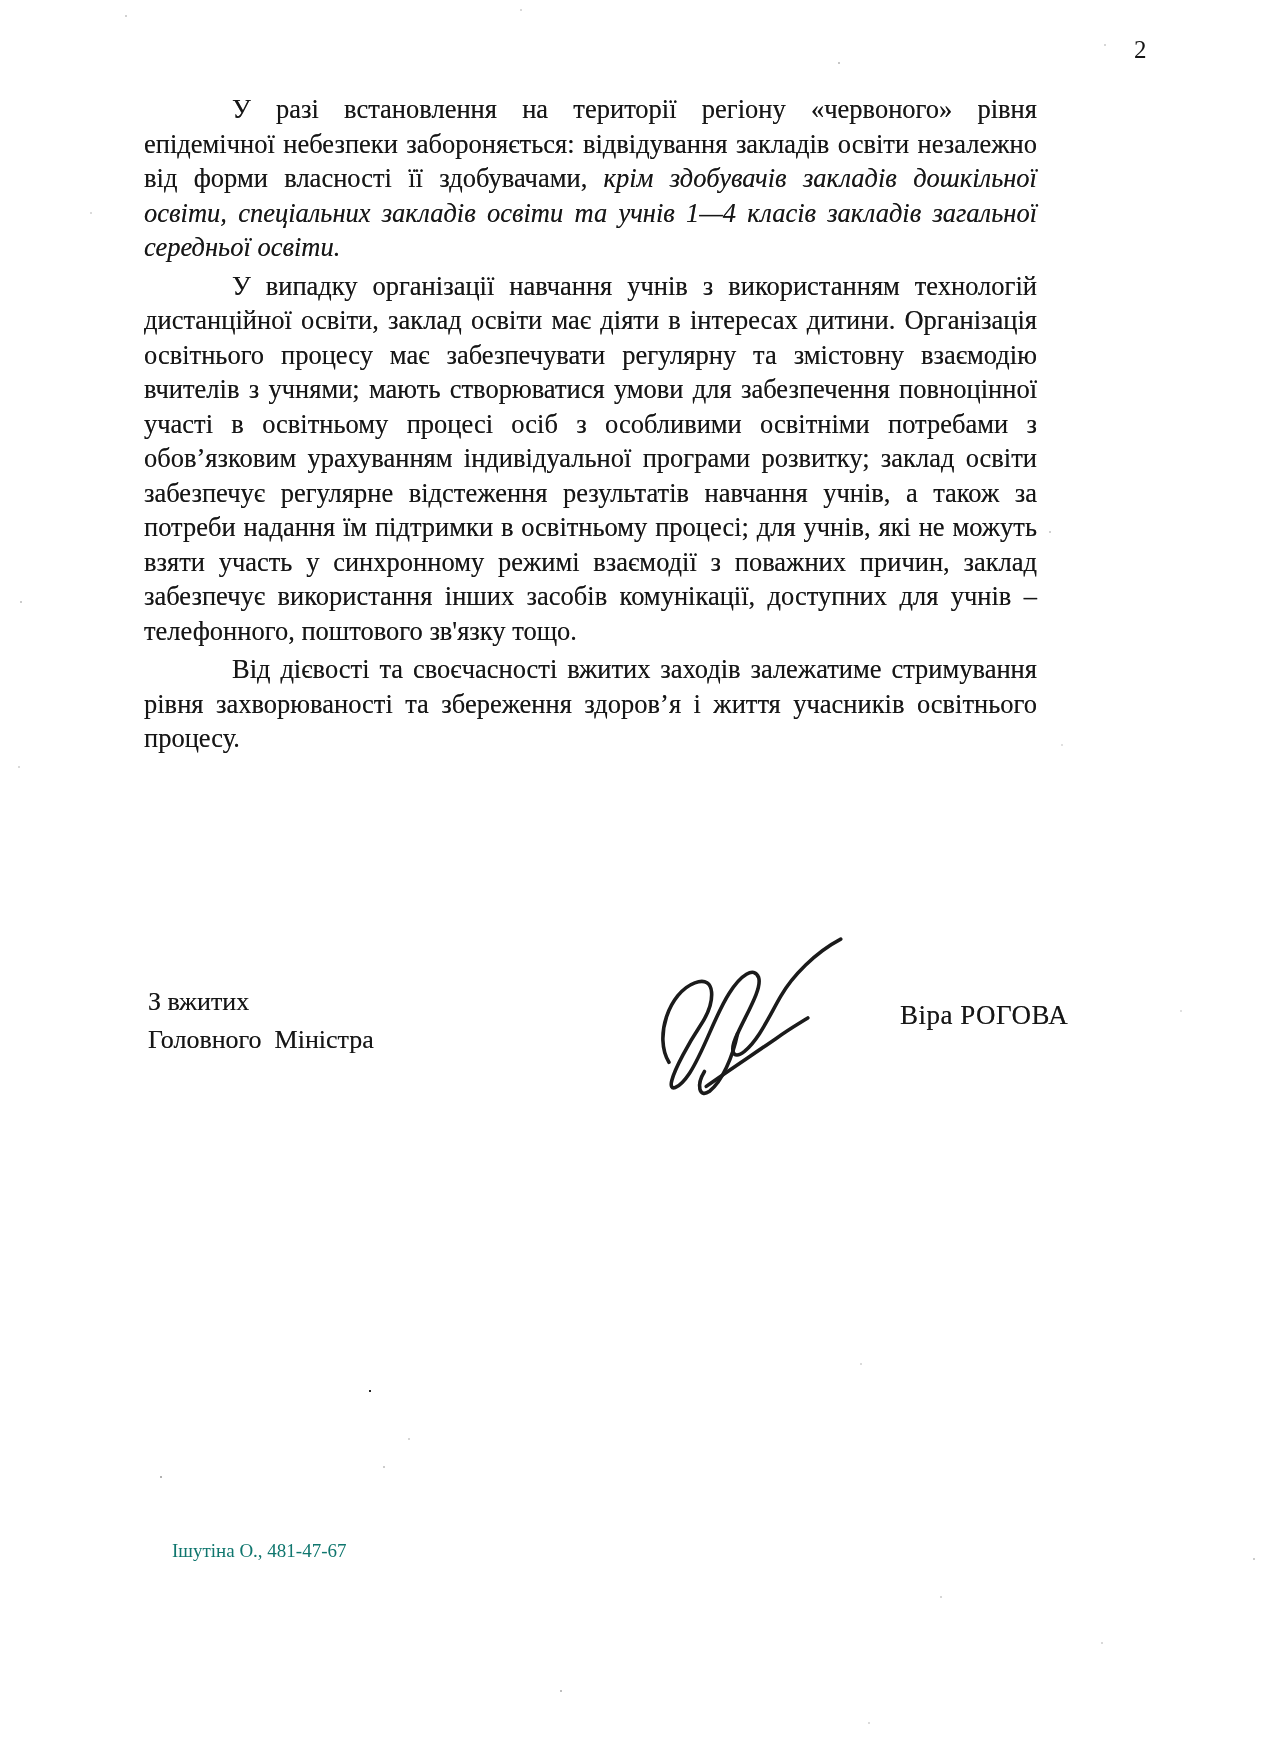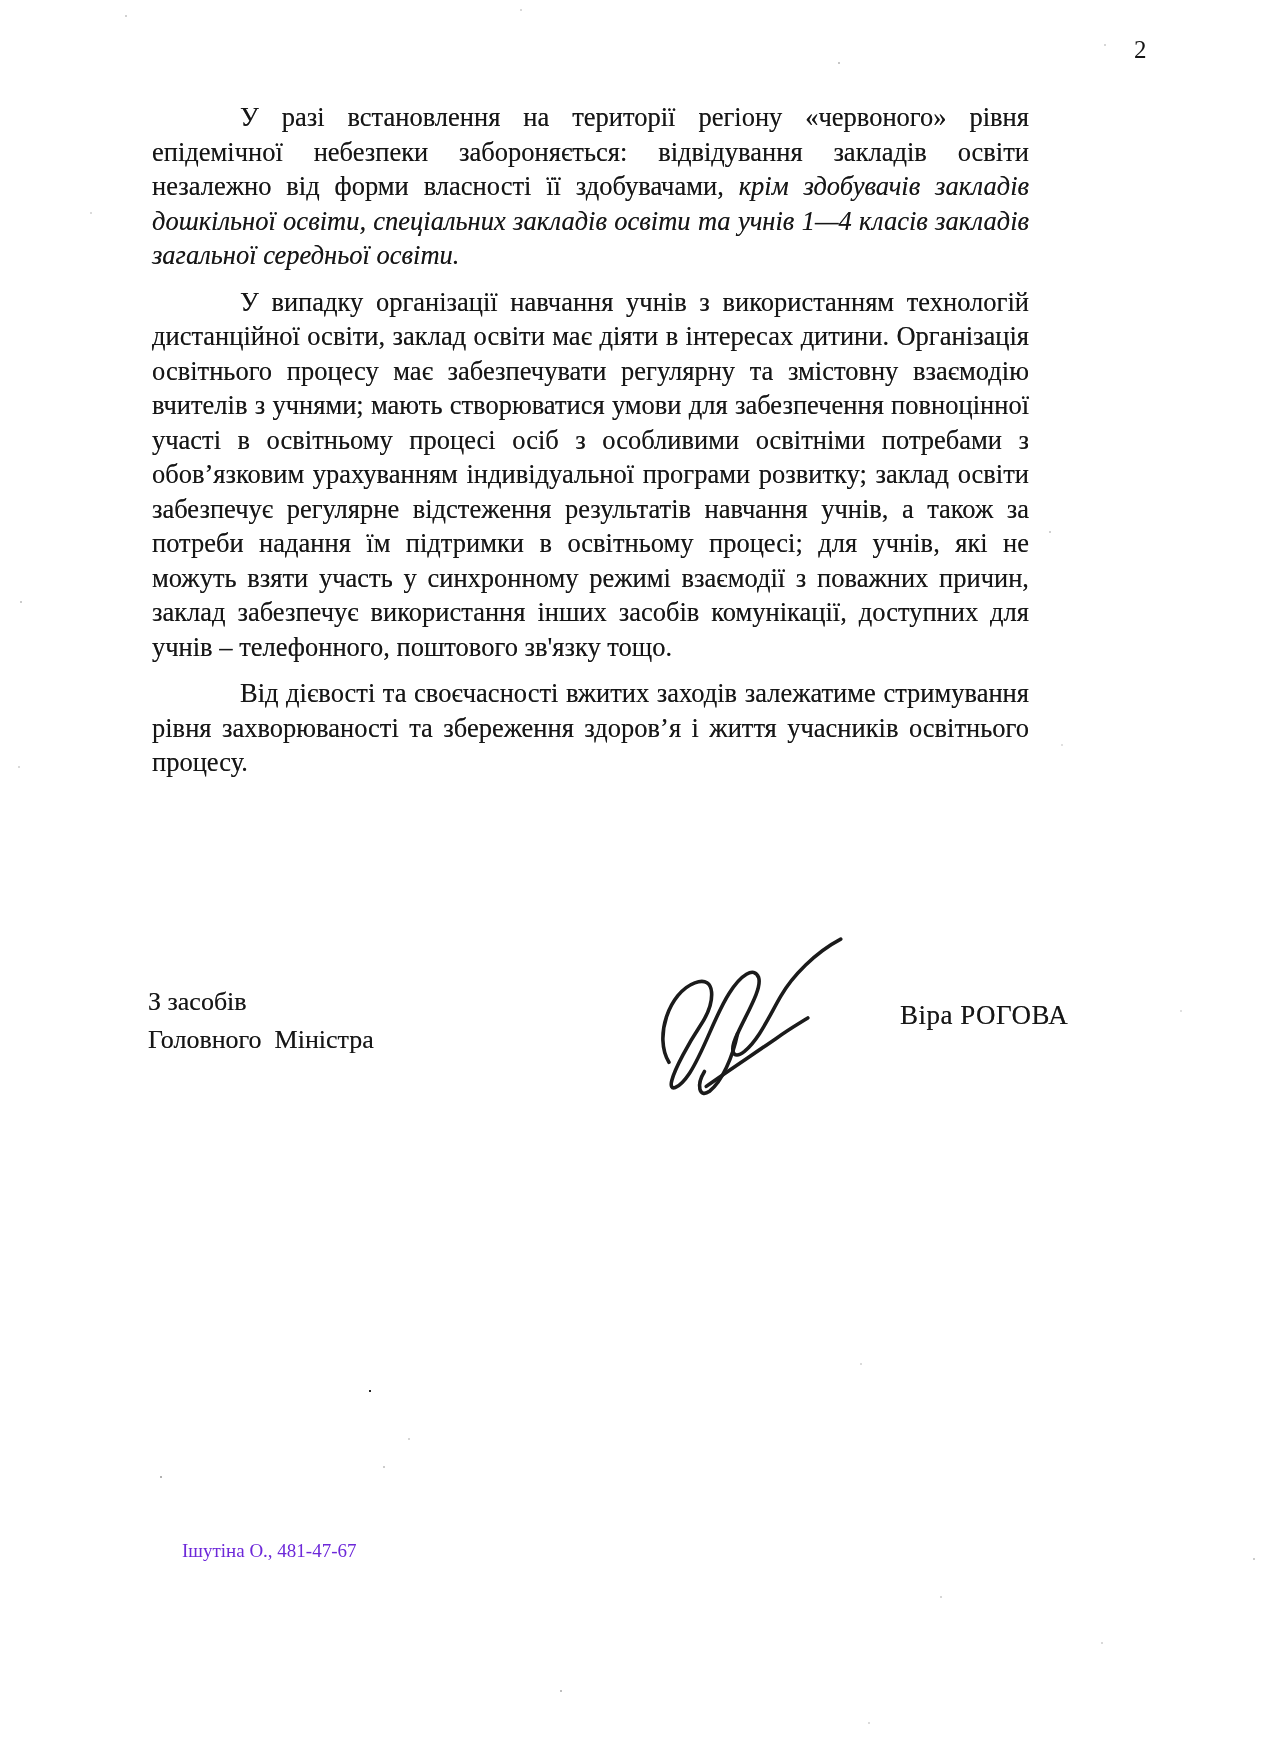--- a/index.html
+++ b/index.html
@@ -21,21 +21,21 @@
   .body-text {
     position: absolute;
     left: 140px;
     top: 88px;
     width: 901px;
     font-size: 26.5px;
     line-height: 34.5px;
     text-align: justify;
     text-shadow: 0 0 0.4px rgba(0,0,0,0.55);
   }
-  .body-text p { margin: 12px; text-indent: 88px; }
+  .body-text p { margin: 4px; text-indent: 88px; }
   .body-text em { font-style: italic; }
   .closing-block {
     position: absolute;
     left: 148px;
     top: 983px;
     font-size: 26px;
     line-height: 38px;
     text-shadow: 0 0 0.4px rgba(0,0,0,0.5);
   }
   .pre { white-space: pre-wrap; }
@@ -49,24 +49,24 @@
     position: absolute;
     left: 864px;
     top: 1000px;
     font-size: 27px;
     letter-spacing: 0.5px;
     text-shadow: 0 0 0.4px rgba(0,0,0,0.5);
     margin-left: 36px;
   }
   .footer-contact {
     position: absolute;
-    left: 182px;
+    left: 172px;
     top: 1540px;
     font-size: 19px;
-    color: #6d28d9;
+    color: #0f766e;
   }
   
   .noise {
     position: absolute;
     left: 0; top: 0;
     width: 2px; height: 2px;
     background: transparent;
     box-shadow:
       125px 15px 0 rgba(0,0,0,0.18),
       520px 9px 0 rgba(0,0,0,0.15),
@@ -95,21 +95,21 @@
 
 <div class="page-number">2</div>
 
 <div class="body-text">
   <p><span>У разі встановлення на території регіону «червоного» рівня епідемічної небезпеки забороняється: відвідування закладів освіти незалежно від форми власності її здобувачами, </span><em>крім здобувачів закладів дошкільної освіти, спеціальних закладів освіти та учнів 1—4 класів закладів загальної середньої освіти.</em></p>
   <p><span>У випадку організації навчання учнів з використанням технологій дистанційної освіти, заклад освіти має діяти в інтересах дитини. Організація освітнього процесу має забезпечувати регулярну та змістовну взаємодію вчителів з учнями; мають створюватися умови для забезпечення повноцінної участі в освітньому процесі осіб з особливими освітніми потребами з обов’язковим урахуванням індивідуальної програми розвитку; заклад освіти забезпечує регулярне відстеження результатів навчання учнів, а також за потреби надання їм підтримки в освітньому процесі; для учнів, які не можуть взяти участь у синхронному режимі взаємодії з поважних причин, заклад забезпечує використання інших засобів комунікації, доступних для учнів – телефонного, поштового зв'язку тощо.</span></p>
   <p><span>Від дієвості та своєчасності вжитих заходів залежатиме стримування рівня захворюваності та збереження здоров’я і життя учасників освітнього процесу.</span></p>
 </div>
 
 <div class="closing-block">
-  <div>З засобів</div>
+  <div>З вжитих</div>
   <div class="pre">Головного  Міністра</div>
 </div>
 
 <svg class="sig" width="210" height="170" viewBox="0 0 210 170" aria-hidden="true">
   <g fill="none" stroke="#1b1b1b" stroke-width="3.6" stroke-linecap="round">
     <path d="M22 120 C8 94 26 50 52 42 C74 35 72 62 56 84 C42 103 28 126 24 138 C20 150 30 148 42 132 C58 110 70 76 86 54 C98 37 112 28 116 40 C119 51 103 74 92 95 C83 111 85 122 98 113 C113 102 124 80 137 60 C150 40 174 18 200 6"></path>
     <path d="M92 95 C86 118 74 142 61 151 C50 158 48 144 57 131"></path>
     <path d="M58 146 C80 132 104 118 130 102 C144 93 154 88 163 83"></path>
   </g>
 </svg>

